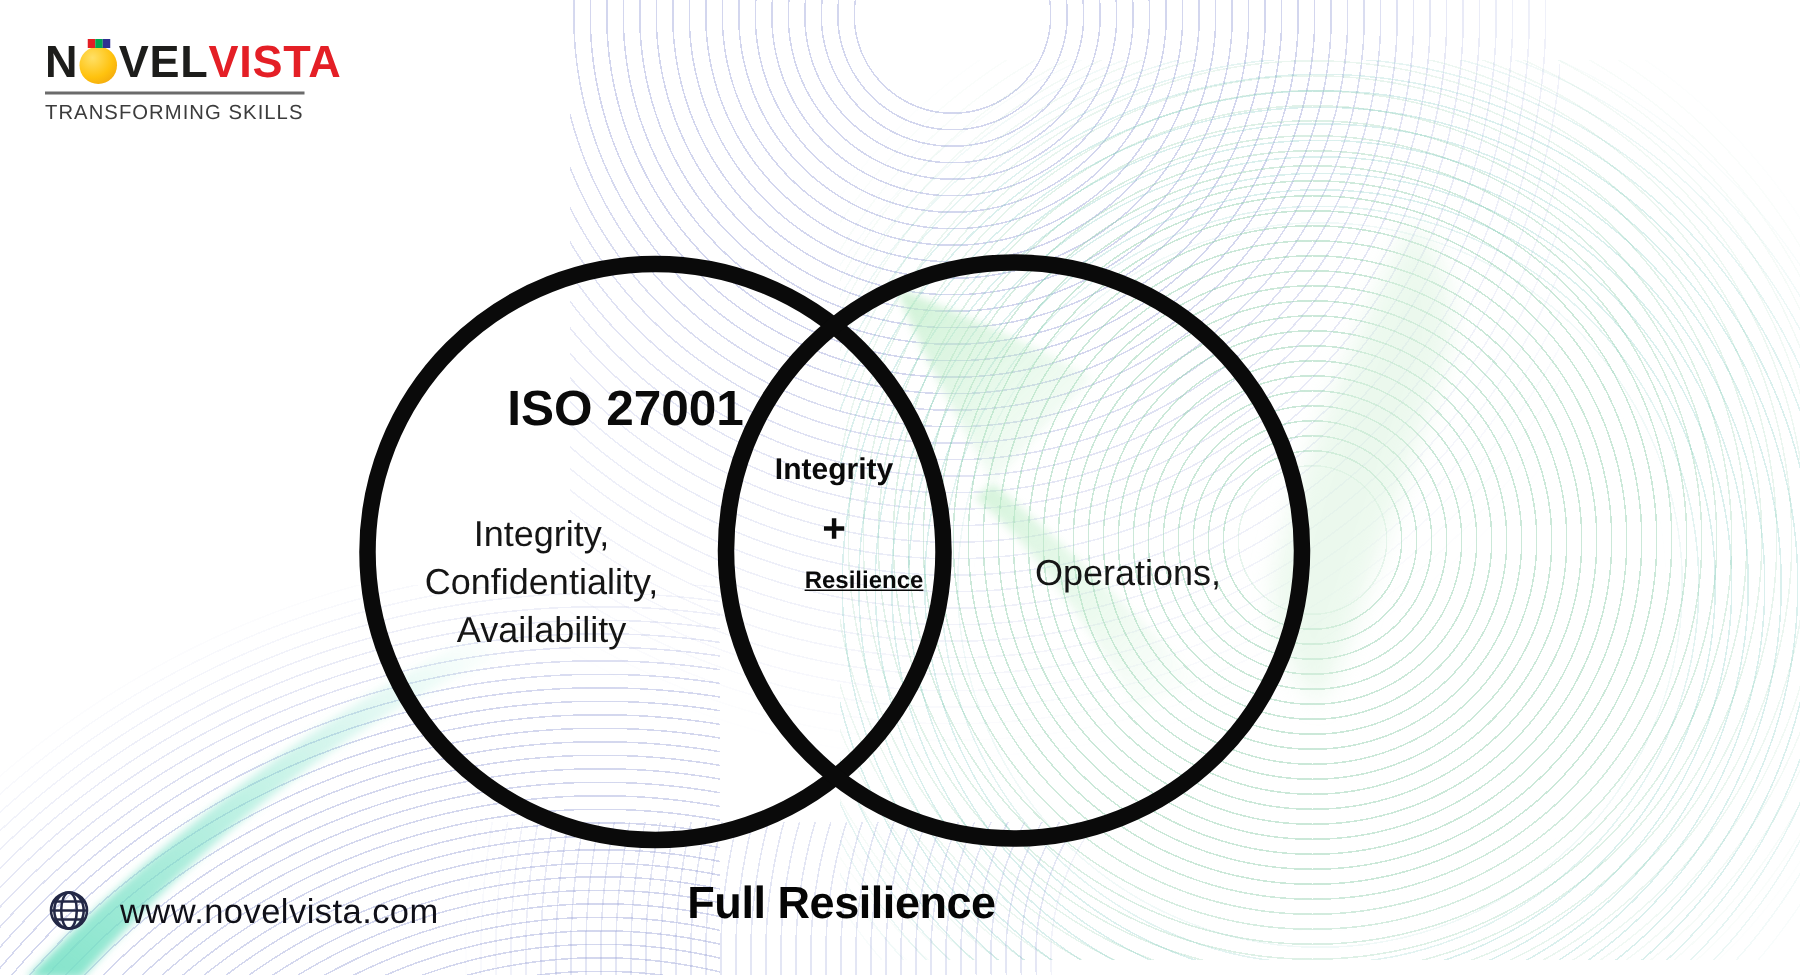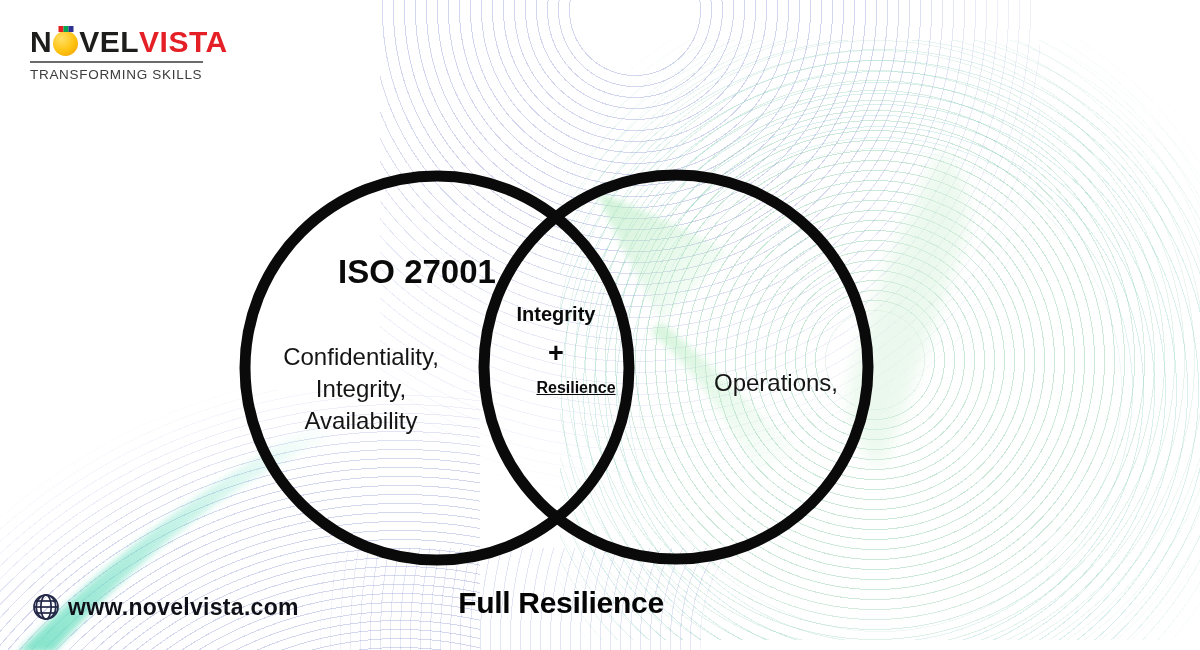--- a/index.html
+++ b/index.html
@@ -76,29 +76,29 @@
   
   .title{position:absolute;left:585px;top:131px;transform:translate(-50%,-50%);
     margin:0;font-size:38px;font-weight:800;letter-spacing:-.5px;white-space:nowrap;color:#050505;}
 
   
   .venn{position:absolute;left:0;top:0;width:1200px;height:650px;}
   .vtext{position:absolute;transform:translate(-50%,-50%);text-align:center;white-space:nowrap;}
   .lc-title{left:383px;top:272px;font-size:33px;font-weight:bold;margin-left:34px;}
   .rc-title{left:743px;top:272px;font-size:33px;font-weight:bold;}
   .lc-body{left:361px;top:389px;font-size:24px;line-height:32px;color:#151515;}
-  .rc-body{left:752px;top:383px;font-size:24px;line-height:34px;color:#151515;margin-left:24px;}
+  .rc-body{left:752px;top:383px;font-size:24px;line-height:34px;color:#151515;}
   .ov-1{left:556px;top:314px;font-size:20px;font-weight:bold;}
   .ov-plus{left:556px;top:353px;font-size:27px;font-weight:bold;}
   .ov-2{left:576px;top:388px;font-size:16px;font-weight:bold;text-decoration:underline;}
 
   
   .caption{position:absolute;left:561px;top:603px;transform:translate(-50%,-50%);
     font-size:30px;font-weight:800;letter-spacing:-.3px;white-space:nowrap;color:#050505;text-align:center;}
-  .site{position:absolute;left:32px;top:593px;display:flex;align-items:flex-end;gap:8px;font-weight:bold;}
+  .site{position:absolute;left:32px;top:593px;display:flex;align-items:flex-end;gap:20px;}
   .globe{width:28px;height:28px;display:block;}
   .site-url{font-size:23px;color:#101018;letter-spacing:.3px;}
 </style>
 </head>
 <body>
 
 <div class="canvas">
 
   <div class="deco rings-top"></div>
   <div class="deco rings-right"></div>
@@ -150,22 +150,22 @@
   </header>
 
 
   <svg class="venn" viewBox="0 0 1200 650" aria-hidden="true">
     <circle cx="437" cy="368" r="192" fill="none" stroke="#0a0a0a" stroke-width="11"></circle>
     <circle cx="676" cy="367" r="192" fill="none" stroke="#0a0a0a" stroke-width="11"></circle>
   </svg>
 
   <div class="vtext lc-title">ISO 27001</div>
   <div class="vtext lc-body">
+    <div>Integrity,</div>
     <div>Confidentiality,</div>
-    <div>Integrity,</div>
     <div>Availability</div>
   </div>
 
   <div class="vtext rc-body">
     <div>Operations,</div>
   </div>
 
   <div class="vtext ov-1">Integrity</div>
   <div class="vtext ov-plus">+</div>
   <div class="vtext ov-2">Resilience</div>

